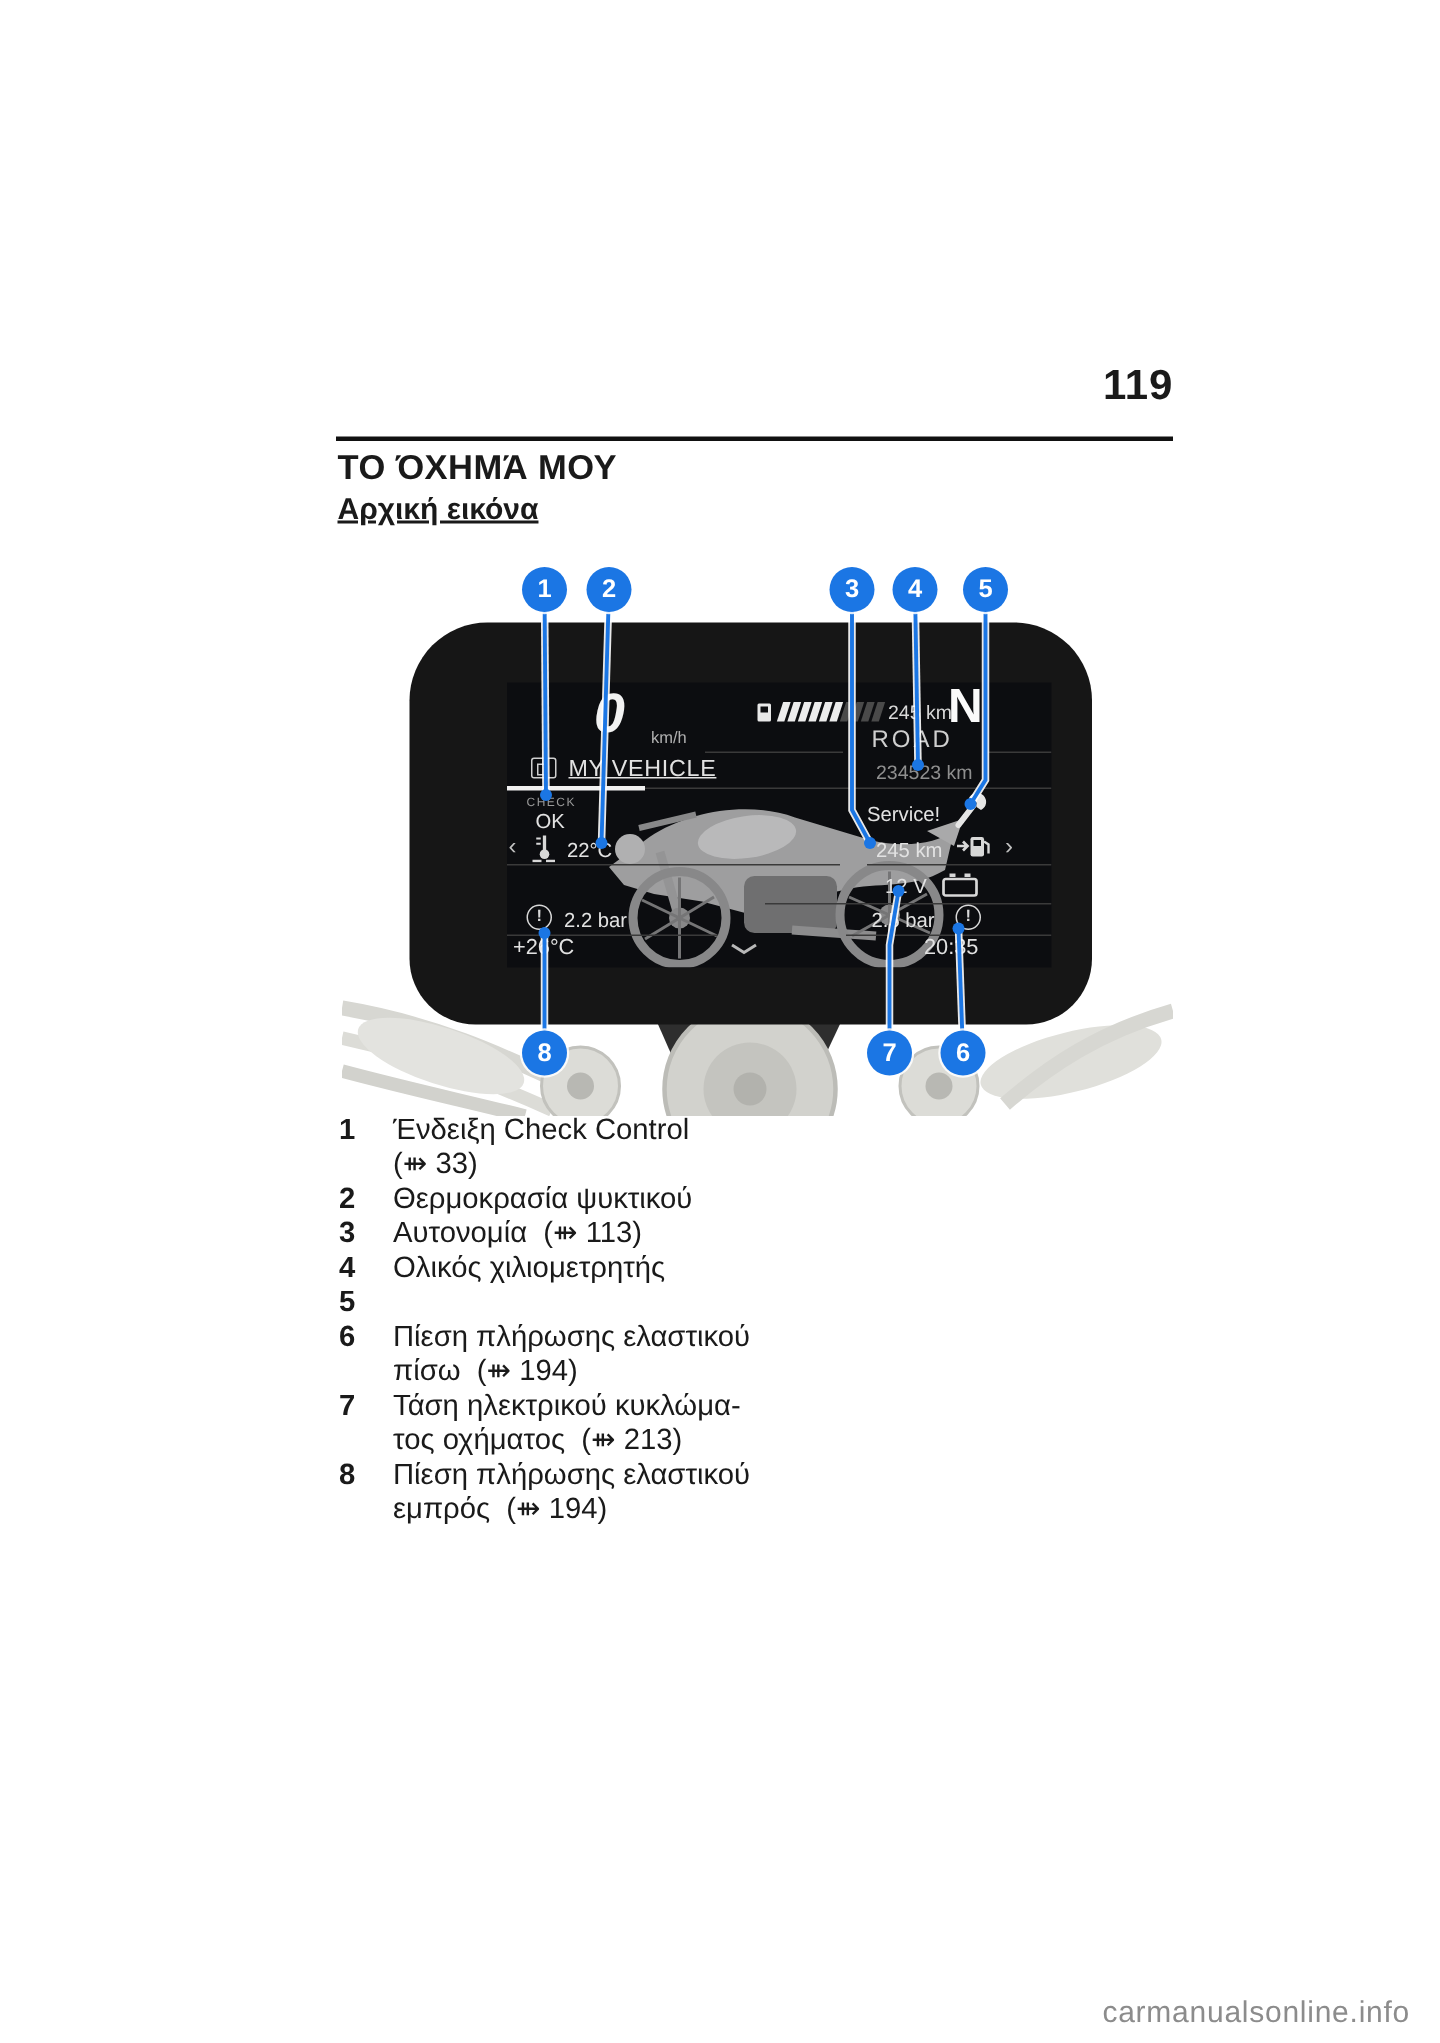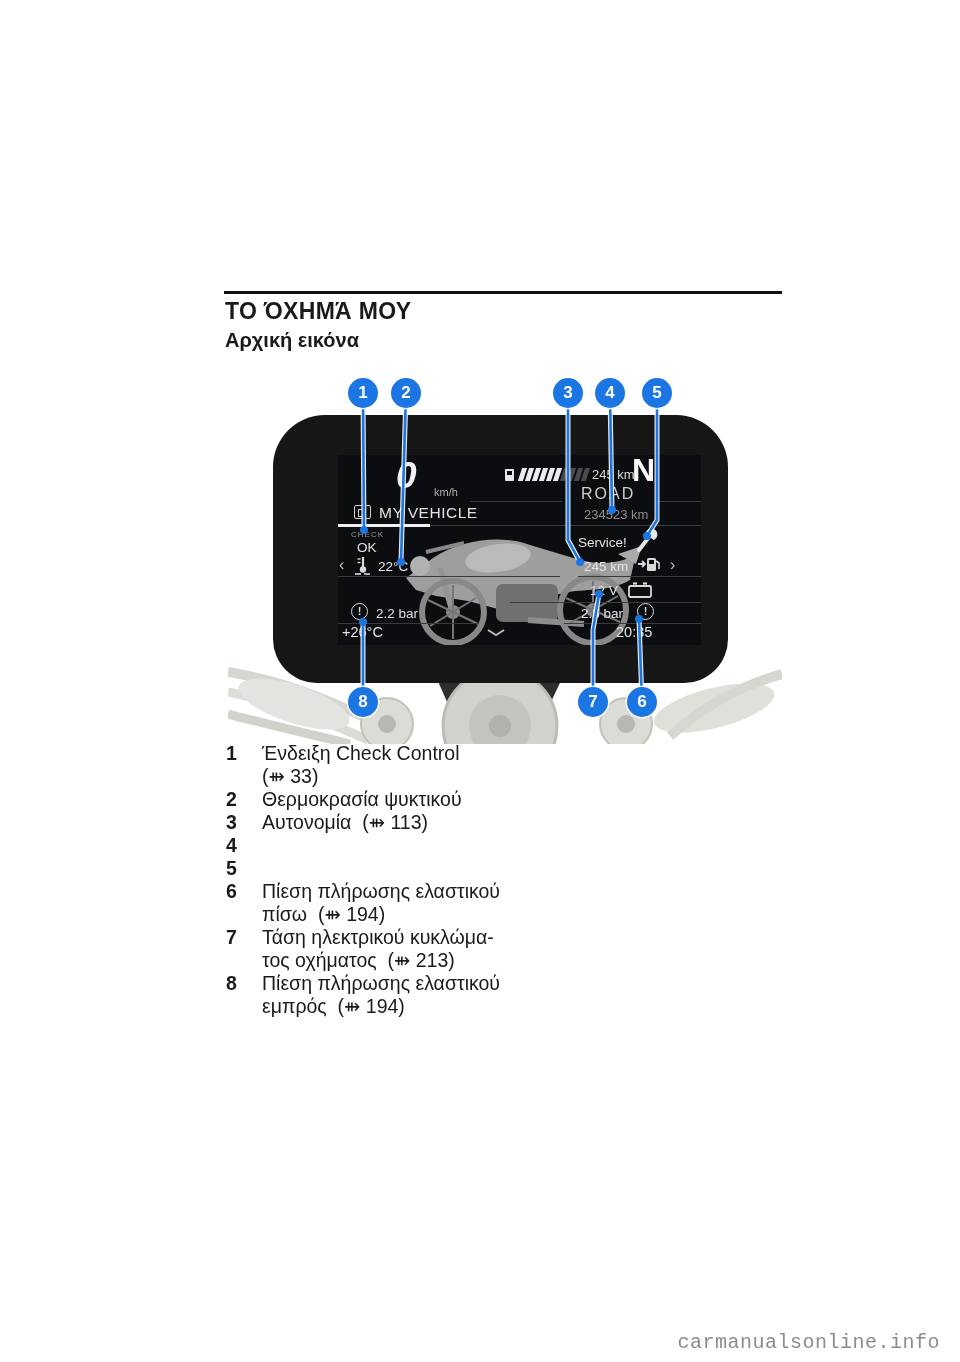--- a/index.html
+++ b/index.html
@@ -7,21 +7,21 @@
   .page {
     position:relative; width:960px; height:1362px; background:#ffffff;
     font-family:"Liberation Sans", sans-serif; color:#1a1a1a; overflow:hidden;
   }
   .pageno {
     position:absolute; top:241px; left:226px; width:556px;
     text-align:right; font-size:28px; font-weight:bold; letter-spacing:0.5px;
   }
   .head-rule { position:absolute; top:291px; left:224px; width:558px; height:3px; background:#111; }
   .sec-title { position:absolute; top:298px; left:225px; font-size:23px; font-weight:bold; letter-spacing:0.3px; }
-  .sec-sub   { position:absolute; top:329px; left:225px; font-size:20px; font-weight:bold; }
+  .sec-sub   { position:absolute; top:329px; left:225px; font-size:20px; font-weight:bold;text-decoration:underline; }
 
   
   .figure { position:absolute; left:228px; top:372px; width:554px; height:372px; overflow:hidden; }
   .bg-svg, .line-svg { position:absolute; left:0; top:0; width:554px; height:372px; pointer-events:none; }
   .housing {
     position:absolute; left:45px; top:43px; width:455px; height:268px;
     background:#161616; border-radius:52px 52px 44px 44px;
   }
   .screen {
     position:absolute; left:110px; top:83px; width:363px; height:190px;
@@ -55,27 +55,28 @@
     position:absolute; width:30px; height:30px; border-radius:50%;
     background:#1b76e4; color:#ffffff; font-size:17px; font-weight:bold;
     display:flex; align-items:center; justify-content:center;
     box-shadow:0 0 0 1.5px rgba(255,255,255,.85);
   }
   
   .legend { position:absolute; left:226px; top:742px; width:330px; font-size:19.5px; line-height:23px; }
   .leg-item { display:flex; }
   .leg-num { width:36px; font-weight:bold; flex:0 0 36px; }
   .leg-lines { flex:1; }
-  .watermark { position:absolute; top:1331px; right:20px; font-size:20px; color:#8c8c8c; letter-spacing:0.5px;font-family:Liberation Mono, monospace; }
+  .watermark { position:absolute; top:1331px; right:20px; font-size:20px; color:#8c8c8c; letter-spacing:0.5px; }
 </style>
 </head>
 <body>
 
 <div class="page">
 
+  <div class="pageno">119</div>
   <div class="head-rule"></div>
   <div class="sec-title">ΤΟ ΌΧΗΜΆ ΜΟΥ</div>
   <div class="sec-sub">Αρχική εικόνα</div>
 
   <div class="figure">
 
     <svg class="bg-svg" viewBox="0 0 554 372">
       <path d="M0,300 C60,310 105,330 155,354" stroke="#d7d7d2" stroke-width="10" fill="none"></path>
       <path d="M0,320 C55,332 95,348 140,368" stroke="#dcdcd7" stroke-width="9" fill="none"></path>
       <path d="M0,342 C45,354 82,362 122,372" stroke="#d2d2cd" stroke-width="9" fill="none"></path>
@@ -134,21 +135,21 @@
           <i class="off"></i>
           <i class="off"></i>
       </span>
       <span class="scr t13" style="left:254px;top:12px;color:#d8d8d8;">245 km</span>
       <span class="scr gear" style="left:294px;top:-3px;">N</span>
       <span class="scr mode" style="left:198px;top:30px;">ROAD</span>
 
       <span class="hline" style="left:132px;top:46px;width:92px;"></span>
       <span class="hline" style="left:318px;top:46px;width:45px;"></span>
       <span class="veh-ico"></span>
-      <span class="scr t15" style="left:41px;top:49px;">MY VEHICLE</span>
+      <span class="scr t15" style="left:41px;top:49px;text-decoration:underline;">MY VEHICLE</span>
       <span class="scr t13 dim" style="left:246px;top:52px;">234523 km</span>
       <span class="hline" style="left:0;top:70px;width:363px;"></span>
       <span class="tab-underline"></span>
 
       <span class="scr tiny" style="left:13px;top:75px;">CHECK</span>
       <span class="scr t135" style="left:19px;top:85px;">OK</span>
       <span class="scr t135" style="left:240px;top:80px;">Service!</span>
       <svg style="position:absolute;left:295px;top:71px;" width="26" height="28" viewBox="0 0 26 28">
         <line x1="6" y1="24" x2="16" y2="11" stroke="#e6e6e6" stroke-width="4" stroke-linecap="round"></line>
         <path d="M13,6 a6,6 0 1 1 8,8 l-3,-2 0,-3 -3,-1 Z" fill="#e6e6e6"></path>
@@ -255,20 +256,23 @@
       </div>
     </div>
     <div class="leg-item">
       <div class="leg-num">3</div>
       <div class="leg-lines">
         <div>Αυτονομία &nbsp;(⇻ 113)</div>
       </div>
     </div>
     <div class="leg-item">
       <div class="leg-num">4</div>
+      <div class="leg-lines">
+        <div>Ολικός χιλιομετρητής</div>
+      </div>
     </div>
     <div class="leg-item">
       <div class="leg-num">5</div>
     </div>
     <div class="leg-item">
       <div class="leg-num">6</div>
       <div class="leg-lines">
         <div>Πίεση πλήρωσης ελαστικού</div>
         <div>πίσω &nbsp;(⇻ 194)</div>
       </div>

